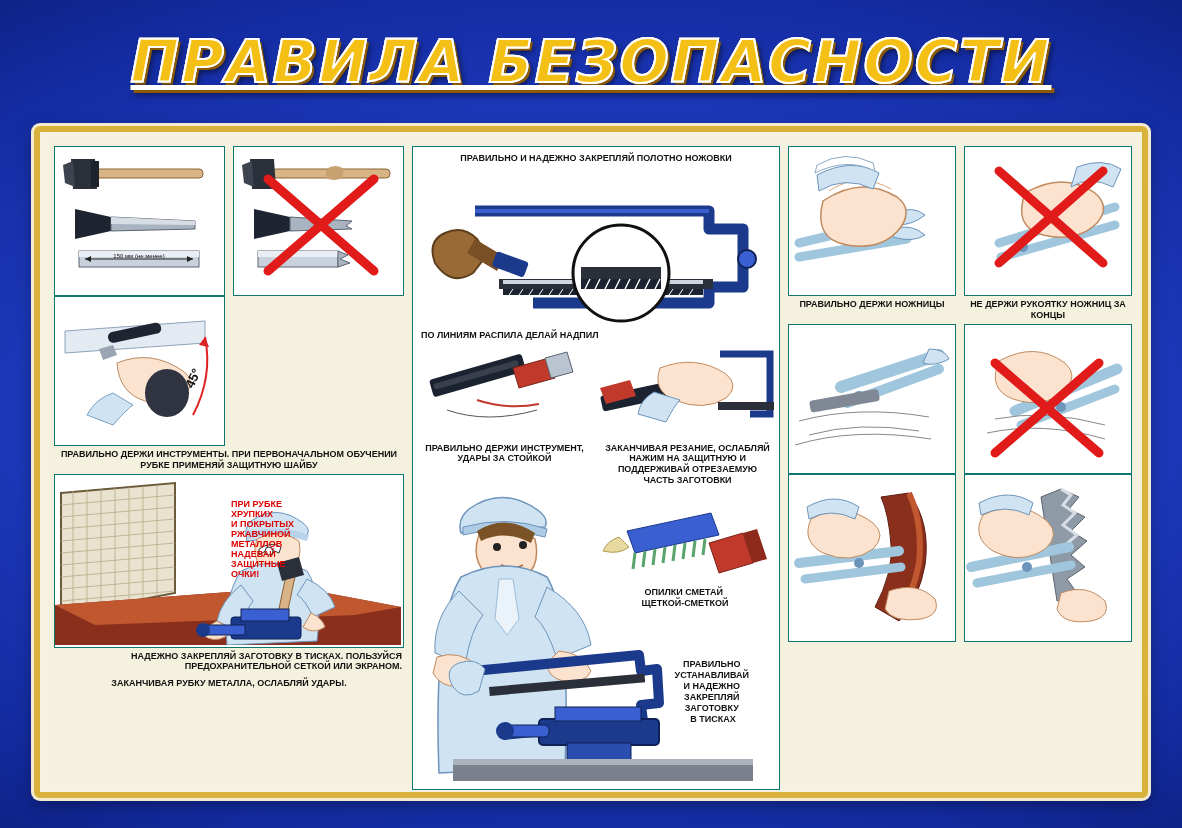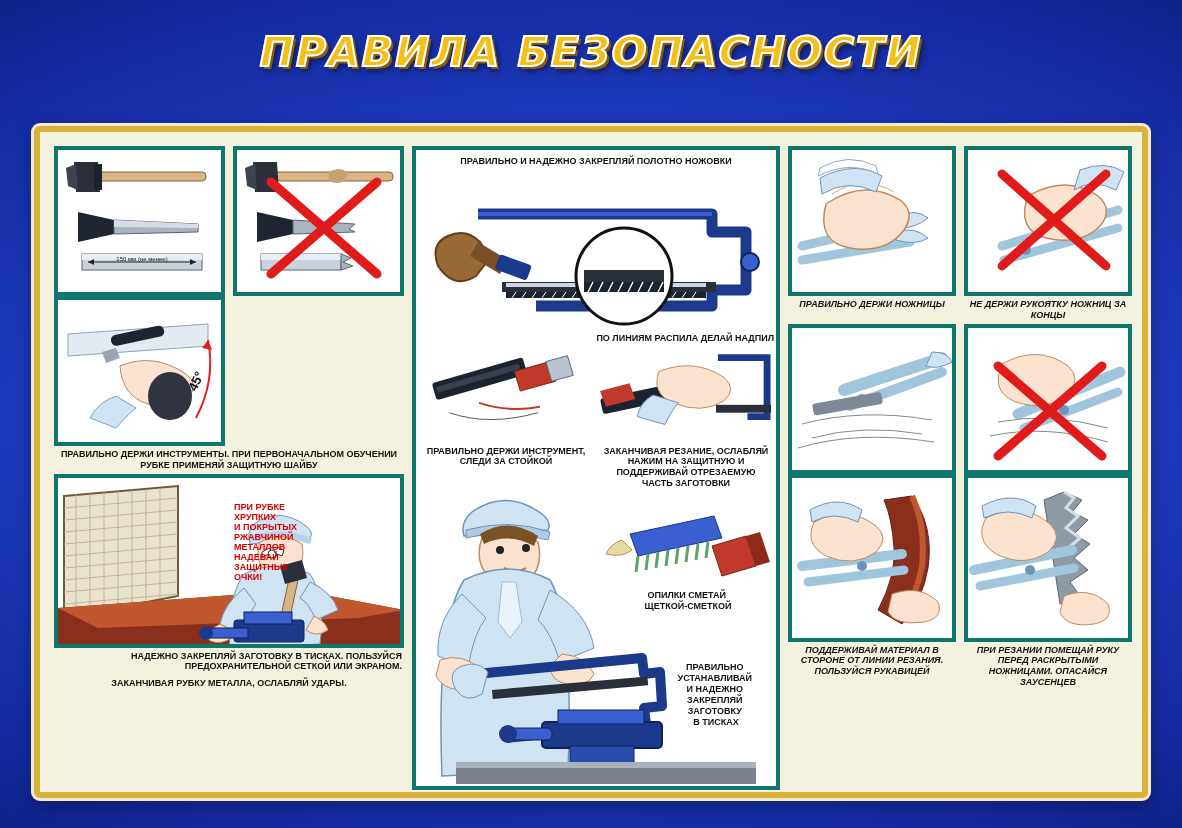--- a/index.html
+++ b/index.html
@@ -13,53 +13,54 @@
     position:absolute;left:0;top:0;width:1182px;height:828px;
   }
   
   .title-wrap{
     position:absolute;left:0;top:28px;width:1182px;text-align:center;
   }
   .title{
     display:inline-block;
     font-family:"DejaVu Sans",sans-serif;
     font-weight:bold;font-style:italic;
-    font-size:41px;letter-spacing:2px;
+    font-size:58px;letter-spacing:2px;
     color:#f5c016;
     -webkit-text-stroke:2px #ffffff;
     text-shadow:
        3px 3px 0 #8a5a06,
        4px 5px 6px rgba(0,0,0,.55);
     background:linear-gradient(#ffe063 0%,#f2ad0a 45%,#cf8400 100%);
     -webkit-background-clip:text;
     padding:0 6px;
+    text-decoration:underline;
   }
   
   .board{
     position:absolute;left:34px;top:126px;width:1114px;height:672px;
     background:#f5f3df;
     border:6px solid #d8b23a;
     border-radius:6px;
     box-shadow:0 0 0 3px #f3ead0, 0 6px 18px rgba(0,0,0,.4);
     box-sizing:border-box;
   }
   .inner{
     position:absolute;left:8px;top:8px;right:8px;bottom:8px;
     background:#f4f2de;
     display:flex;
     gap:8px;
     padding:6px;
     box-sizing:border-box;
   }
   .col-left{width:350px;position:relative;}
   .col-mid{width:368px;position:relative;}
-  .col-right{width:344px;position:relative;font-style:italic;}
+  .col-right{width:344px;position:relative;}
 
   .panel{
-    border:4px solid #0f766e;
+    border:1px solid #0f766e;
     background:#ffffff;
     box-sizing:border-box;
     position:relative;
     overflow:hidden;
   }
   .cap{
     font-size:9px;font-weight:bold;color:#111;
     text-align:center;line-height:1.2;
     padding:3px 2px;
   }
@@ -256,21 +257,21 @@
               <path d="M168 112 l80 0 l0 10 l-80 0 z" fill="#1b2330"></path>
               <g stroke="#fff" stroke-width="1.4">
                 <path d="M172 122 l5 -10 M182 122 l5 -10 M192 122 l5 -10 M202 122 l5 -10 M212 122 l5 -10 M222 122 l5 -10 M232 122 l5 -10 M242 122 l5 -10"></path>
               </g>
             </g>
             <path d="M160 58 a48 48 0 0 1 96 0" fill="none" stroke="#111" stroke-width="0"></path>
 
             <circle cx="334" cy="92" r="9" fill="#3a5fd0" stroke="#0f2257" stroke-width="2"></circle>
           </svg>
 
-          <div class="cap" style="padding-left:8px;text-align:right;">ПО ЛИНИЯМ РАСПИЛА ДЕЛАЙ НАДПИЛ</div>
+          <div class="cap" style="padding-left:8px;text-align:left;">ПО ЛИНИЯМ РАСПИЛА ДЕЛАЙ НАДПИЛ</div>
 
           <div class="flexrow" style="padding:0 4px;">
             <svg width="175" height="96" viewBox="0 0 175 96">
               <rect x="12" y="36" width="96" height="18" rx="3" transform="rotate(-16 12 36)" fill="#1b2330"></rect>
               <rect x="16" y="40" width="88" height="6" rx="3" transform="rotate(-16 16 40)" fill="#3a3f4c"></rect>
               <path d="M96 24 l36 -10 l6 20 l-36 10 Z" fill="#c0392b" stroke="#7b241a"></path>
               <path d="M128 14 l22 -6 l6 20 l-22 6 Z" fill="#b9c4d0" stroke="#5b6470"></path>
               <path d="M60 56 q30 10 62 4" stroke="#c0392b" stroke-width="2" fill="none"></path>
               <path d="M30 66 q40 14 90 0" stroke="#555" stroke-width="1" fill="none"></path>
             </svg>
@@ -279,21 +280,21 @@
               <rect x="0" y="52" width="120" height="16" rx="3" transform="rotate(-12 0 52)" fill="#1b2330"></rect>
               <path d="M0 44 l30 -8 l6 16 l-30 8 Z" fill="#c0392b"></path>
               <path d="M60 24 q36 -14 66 6 q14 12 0 24 q-22 14 -52 2 q-22 -10 -14 -32 Z" fill="#fbe3cf" stroke="#c08a5e"></path>
               <path d="M54 48 q-14 8 -16 22 l28 8 q8 -16 14 -22 Z" fill="#cfe3f2" stroke="#6d94bb"></path>
               <path d="M120 10 L170 10 L170 70 L150 70" fill="none" stroke="#1b3a8c" stroke-width="7"></path>
               <rect x="118" y="58" width="56" height="8" fill="#2a2f3a"></rect>
             </svg>
           </div>
 
           <div class="flexrow" style="padding:0 4px;">
-            <div class="cap" style="width:175px;">ПРАВИЛЬНО ДЕРЖИ ИНСТРУМЕНТ, СЛЕДИ ЗА СТОЙКОЙ</div>
+            <div class="cap" style="width:175px;">ПРАВИЛЬНО ДЕРЖИ ИНСТРУМЕНТ, УДАРЫ ЗА СТОЙКОЙ</div>
             <div class="cap" style="width:175px;">ЗАКАНЧИВАЯ РЕЗАНИЕ, ОСЛАБЛЯЙ НАЖИМ НА ЗАЩИТНУЮ И ПОДДЕРЖИВАЙ ОТРЕЗАЕМУЮ ЧАСТЬ ЗАГОТОВКИ</div>
           </div>
 
           <svg width="364" height="290" viewBox="0 0 364 290" style="margin-top:2px;">
 
             <g>
               <path d="M214 40 l84 -18 l8 22 l-84 18 Z" fill="#3a5fd0" stroke="#1b3a8c"></path>
               <path d="M206 46 q-12 4 -16 14 q16 4 26 -4 Z" fill="#e8d9a0" stroke="#b09a50"></path>
               <g stroke="#5aa36a" stroke-width="3">
                 <path d="M222 62 l-2 16 M232 60 l-2 16 M242 58 l-2 16 M252 56 l-2 16 M262 54 l-2 16 M272 52 l-2 16 M282 50 l-2 16 M292 48 l-2 16"></path>
@@ -443,21 +444,17 @@
               <path d="M6 92 L104 72" stroke="#9fc6dd" stroke-width="10" stroke-linecap="round"></path>
               <path d="M12 108 L106 90" stroke="#9fc6dd" stroke-width="9" stroke-linecap="round"></path>
               <circle cx="62" cy="92" r="5" fill="#6d94bb"></circle>
               <path d="M18 40 q36 -18 64 6 q14 14 -2 28 q-24 16 -52 2 q-22 -14 -10 -36 Z" fill="#fbe3cf" stroke="#c08a5e"></path>
               <path d="M14 28 q30 -16 54 0 l-4 12 q-24 -12 -48 0 Z" fill="#cfe3f2" stroke="#6d94bb"></path>
               <path d="M96 118 q26 -10 44 8 q6 16 -14 20 q-28 4 -34 -12 Z" fill="#fbe3cf" stroke="#c08a5e"></path>
             </svg>
           </div>
         </div>
 
-        <div class="flexrow">
-          <div class="cap" style="width:168px;">ПОДДЕРЖИВАЙ МАТЕРИАЛ В СТОРОНЕ ОТ ЛИНИИ РЕЗАНИЯ. ПОЛЬЗУЙСЯ РУКАВИЦЕЙ</div>
-          <div class="cap" style="width:168px;">ПРИ РЕЗАНИИ ПОМЕЩАЙ РУКУ ПЕРЕД РАСКРЫТЫМИ НОЖНИЦАМИ. ОПАСАЙСЯ ЗАУСЕНЦЕВ</div>
-        </div>
       </div>
 
     </div>
   </div>
 </div>
 
 </body></html>

